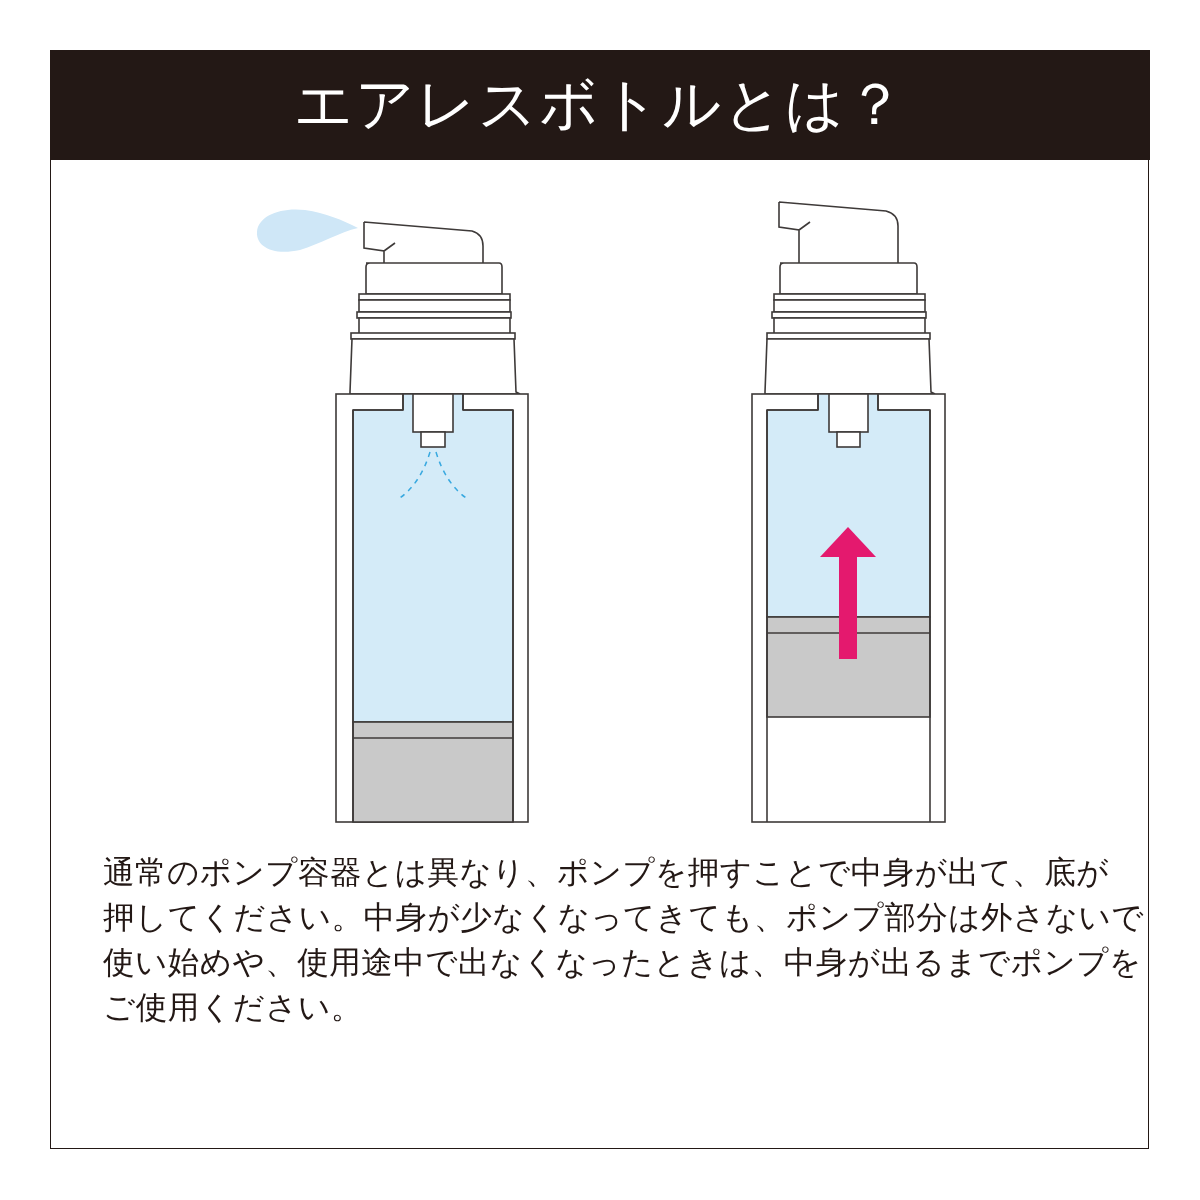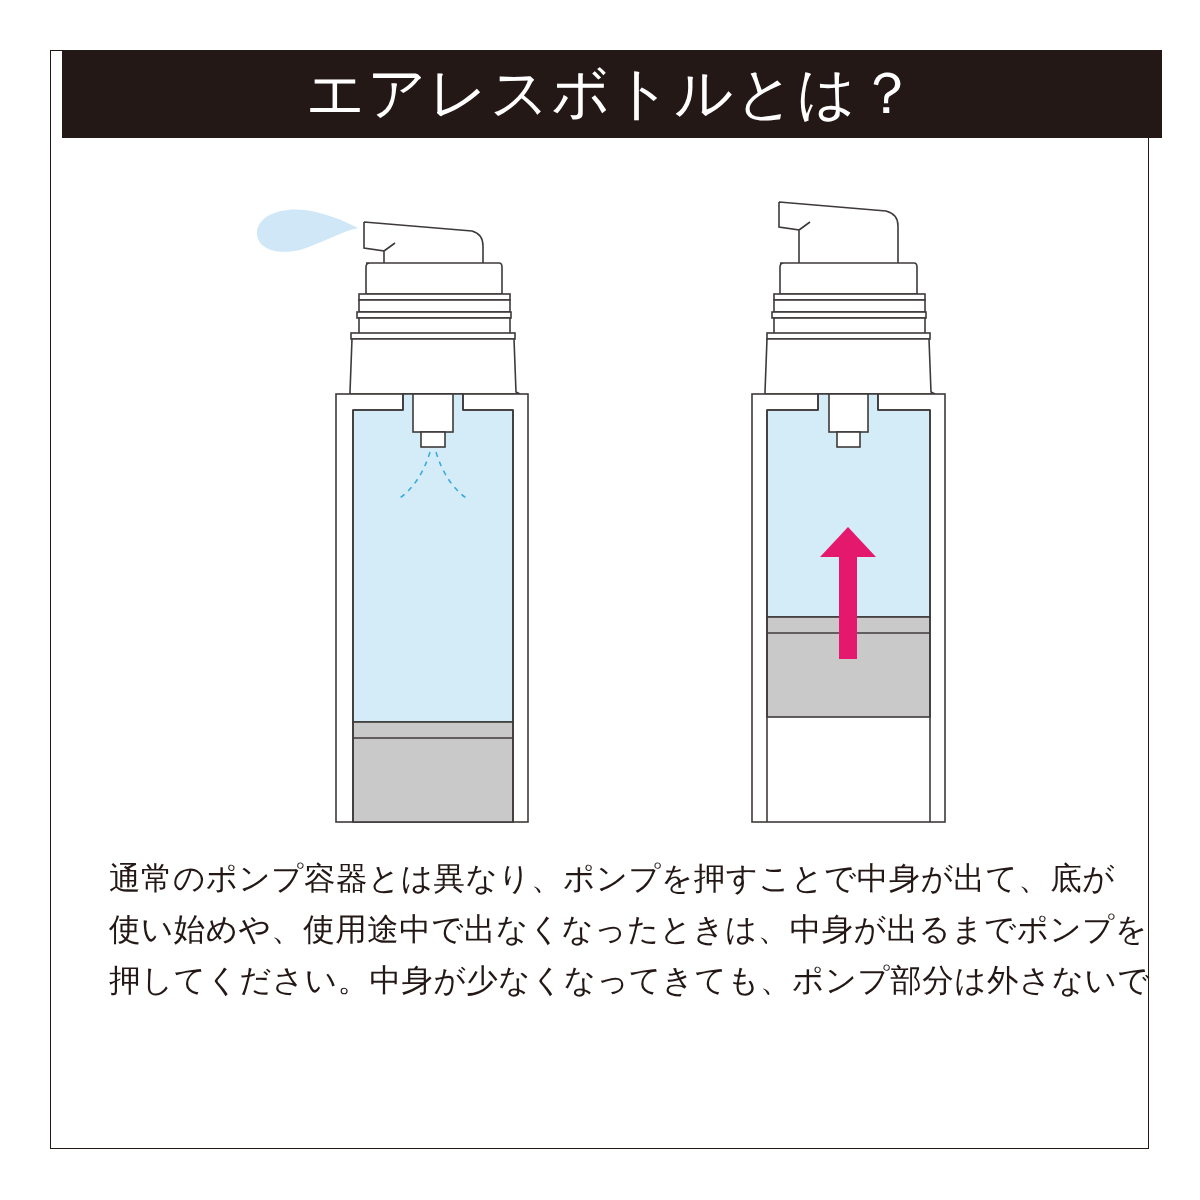--- a/index.html
+++ b/index.html
@@ -1,27 +1,27 @@
 <!DOCTYPE html>
 <html><head>
 <meta charset="utf-8">
 <style>
   html, body { margin: 0; padding: 0; background: #ffffff; }
   body { width: 1200px; height: 1200px; position: relative; overflow: hidden;
          font-family: "DejaVu Sans", "Liberation Sans", sans-serif; }
   .frame { position: absolute; left: 50px; top: 50px; width: 1099px; height: 1099px;
            border: 1.5px solid #231815; box-sizing: border-box; }
-  .header { position: absolute; left: 62px; top: 50px; width: 1100px; height: 88px;
+  .header { position: absolute; left: 50px; top: 50px; width: 1100px; height: 110px;
             background: #231815; display: flex; align-items: center; justify-content: center; }
   .header h1 { margin: 0; color: #ffffff; font-weight: normal; font-size: 58px;
                letter-spacing: 2px; font-family: "DejaVu Sans", sans-serif; }
   .diagram { position: absolute; left: 0; top: 0; width: 1200px; height: 1200px; pointer-events: none; }
   .body-text { position: absolute; left: 103px; top: 850px; width: 1010px;
                color: #231815; font-size: 31.5px; line-height: 45px; letter-spacing: 0.5px; }
-  .body-text p { margin: 6px; white-space: nowrap; }
+  .body-text p { margin: 0; white-space: nowrap; }
 </style>
 </head>
 <body>
 
 <div class="frame"></div>
 
 <div class="header">
   <h1>エアレスボトルとは？</h1>
 </div>
 
@@ -96,15 +96,16 @@
 
     <g stroke="none" fill="#e4196e">
       <rect x="839" y="555" width="18" height="104"></rect>
       <polygon points="820,557 876,557 848,527"></polygon>
     </g>
   </g>
 </svg>
 
 <div class="body-text">
   <p>通常のポンプ容器とは異なり、ポンプを押すことで中身が出て、底が</p>
+  <p>押してください。中身が少なくなってきても、ポンプ部分は外さないで</p>
   <p>使い始めや、使用途中で出なくなったときは、中身が出るまでポンプを</p>
-  <p>押してください。中身が少なくなってきても、ポンプ部分は外さないで</p>
+  <p>ご使用ください。</p>
 </div>
 
 </body></html>

